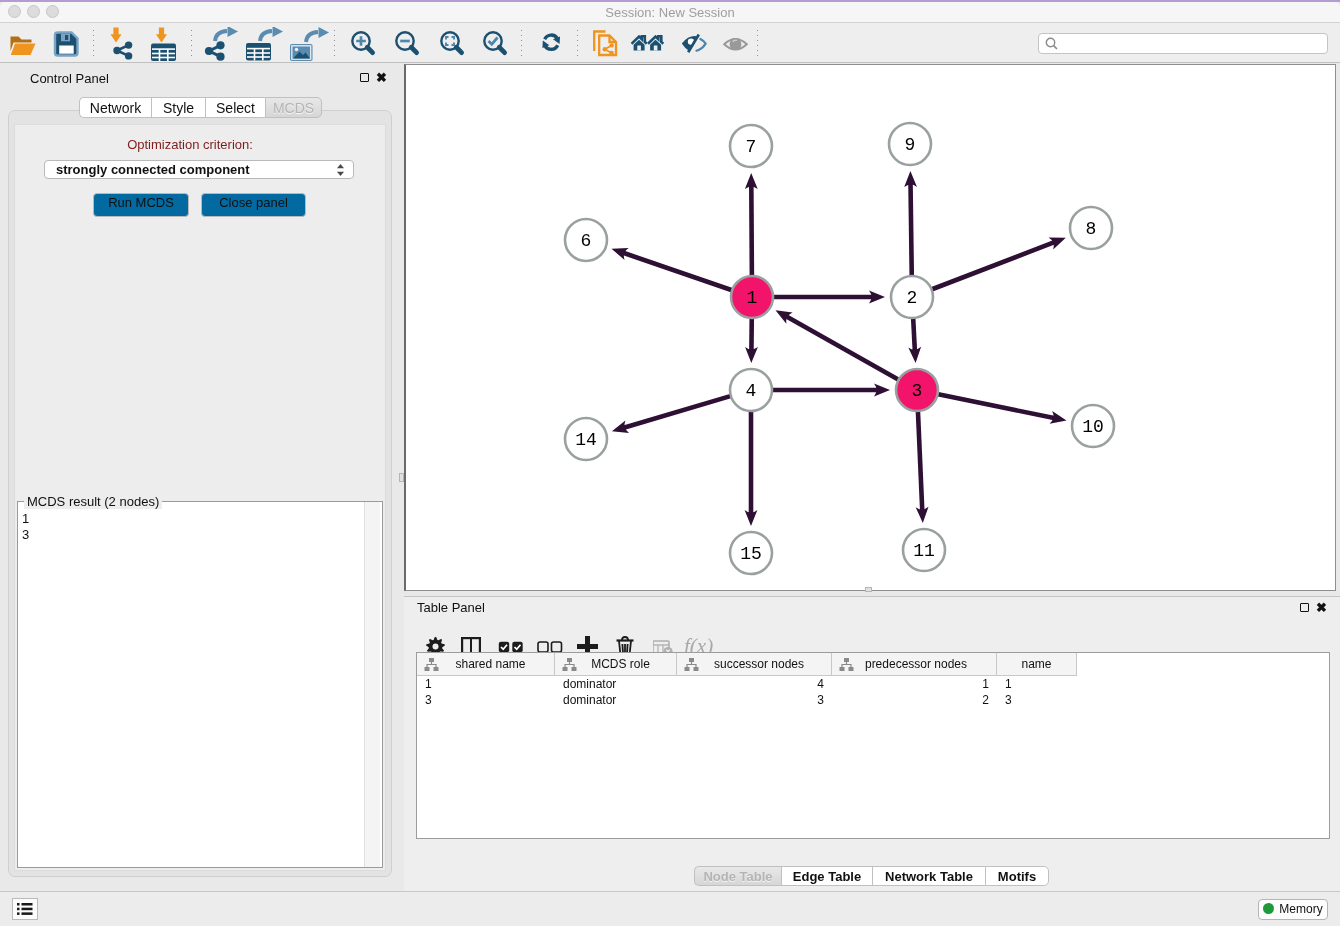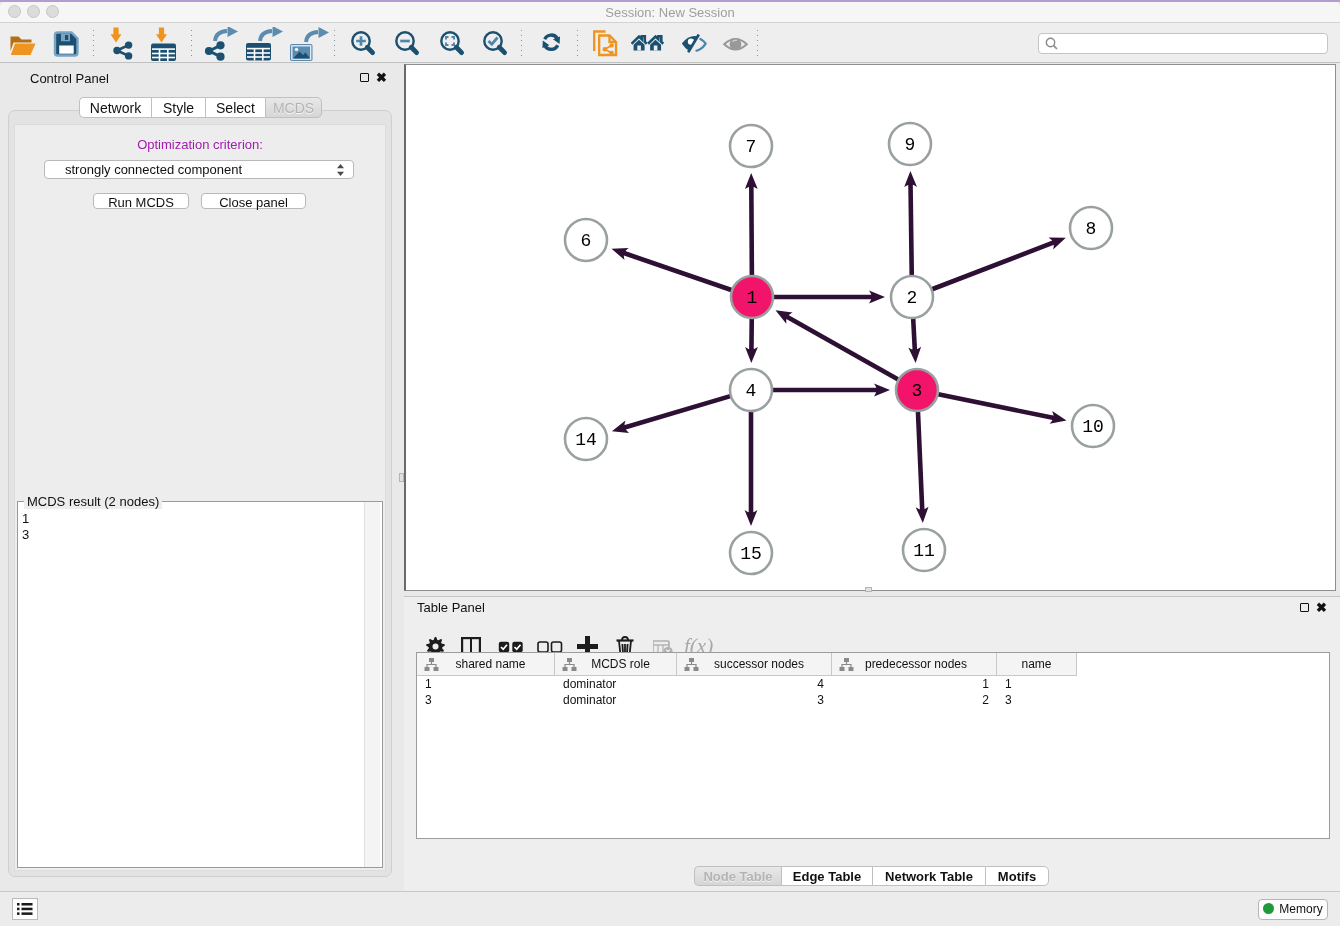--- a/index.html
+++ b/index.html
@@ -19,23 +19,23 @@
 
 #cp-title { left:30px; top:71px; font-size:13px; color:#111; }
 #cp-float { left:360px; top:73px; width:9px; height:9px; border:1.5px solid #111; border-radius:1px; }
 #cp-close { left:376px; top:70px; font-size:13px; font-weight:bold; color:#111; }
 #cp-tabs { left:79px; top:97px; height:21px; display:flex; font-size:14px; }
 .cptab { border:1px solid #c0c0c0; border-right:none; background:#fff; color:#111; display:flex; align-items:center; justify-content:center; }
 #cp-tabs .first { border-radius:5px 0 0 5px; }
 #cp-tabs .mcds { border-radius:0 5px 5px 0; border-right:1px solid #c0c0c0; background:linear-gradient(#e8e8e8,#d6d6d6); color:#b4b4b4; text-shadow:0 1px 0 #f4f4f4; }
 #cp-box { left:8px; top:110px; width:384px; height:767px; background:#e3e3e3; border:1px solid #cfcfcf; border-radius:7px; }
 #cp-inner { left:14px; top:124px; width:372px; height:747px; background:#ededed; border:1px solid #dcdcdc; }
-#opt-label { left:14px; top:137px; width:372px; text-align:center; font-size:13px; color:#a21caf; }
-#opt-select { left:44px; top:160px; width:310px; height:19px; background:#fff; border:1px solid #b9b9b9; border-radius:4px; font-size:13px; color:#111; line-height:17px; padding-left:20px; }
-.btn { position:absolute; height:16px; background:#ffffff; border:1px solid #b9b9b9; border-radius:4px; font-size:13px; color:#111; text-align:center; line-height:17px; }
+#opt-label { left:4px; top:137px; width:372px; text-align:center; font-size:13px; color:#7f1d1d; }
+#opt-select { left:44px; top:160px; width:310px; height:19px; background:#fff; border:1px solid #b9b9b9; border-radius:4px; font-size:13px; color:#111; line-height:17px; padding-left:11px;font-weight:bold; }
+.btn { position:absolute; height:24px; background:#0369a1; border:1px solid #b9b9b9; border-radius:4px; font-size:13px; color:#111; text-align:center; line-height:17px; }
 #btn-run { left:93px; top:193px; width:96px; }
 #btn-close { left:201px; top:193px; width:105px; }
 
 #mcds-box { left:17px; top:501px; width:366px; height:367px; border:1px solid #9a9a9a; background:#fff; }
 #mcds-legend { left:24px; top:494px; background:#ededed; padding:0 3px; font-size:13px; color:#111; }
 #mcds-lines { left:22px; top:511px; font-size:13px; color:#111; line-height:16px; }
 #mcds-scroll { left:364px; top:502px; width:16px; height:365px; background:#f4f4f4; border-left:1px solid #e0e0e0; }
 
 #netwin { left:404px; top:64px; width:932px; height:527px; border:1px solid #8e8e8e; border-left:2px solid #6a6a6a; background:#fff; }
 #nettitle { left:404px; top:64px; width:932px; height:22px; background:linear-gradient(#f4f4f4,#dadada); border:1px solid #8e8e8e; border-left:2px solid #6a6a6a; }

